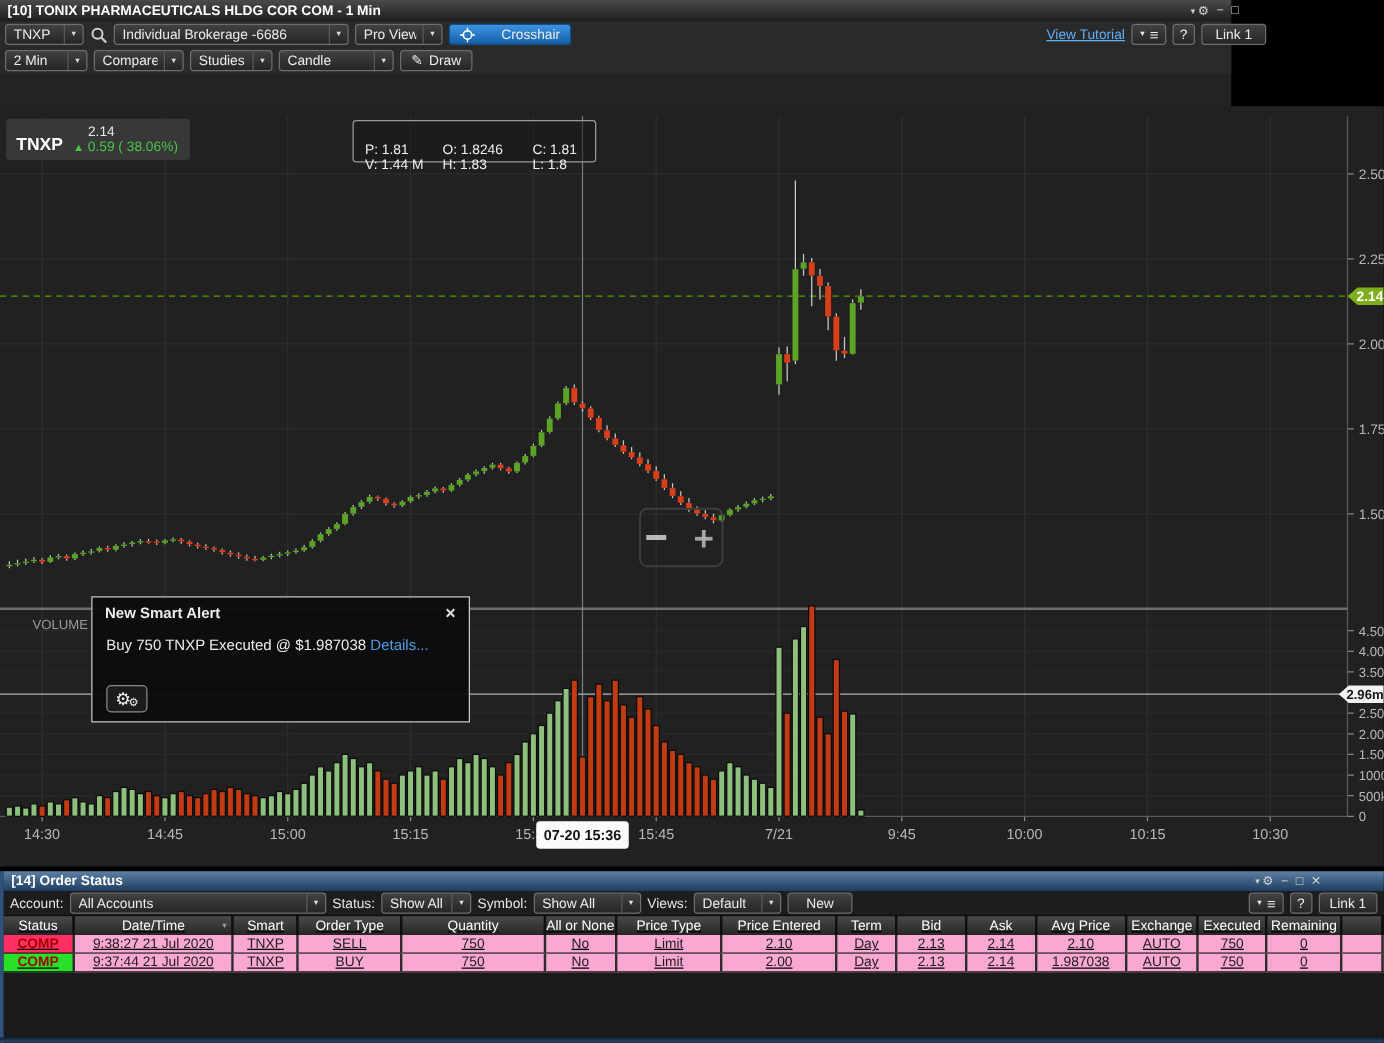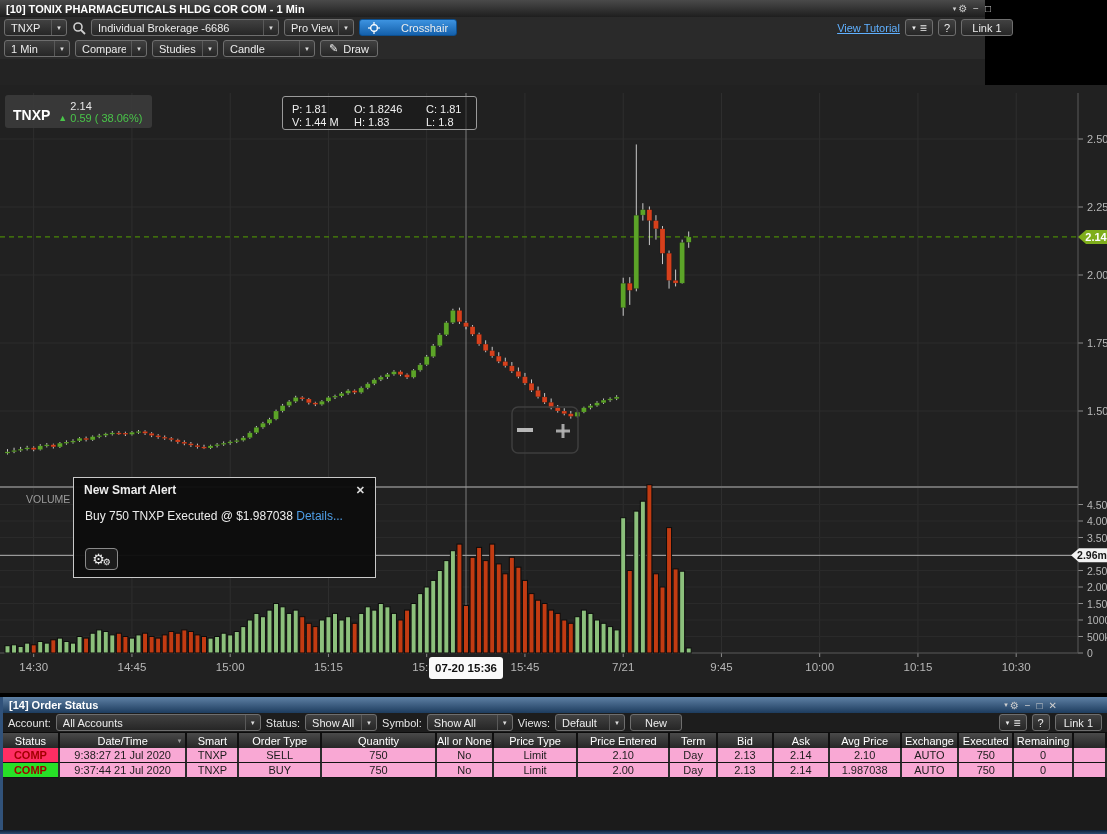--- a/index.html
+++ b/index.html
@@ -33,41 +33,41 @@
   #symbol-badge{position:absolute;left:5px;top:10px;height:33px;background:#3c3c3cd9;border-radius:3px;
     display:flex;align-items:center;padding:0 10px 0 8px;gap:8px;z-index:2;}
   #symbol-badge .sym{color:#fff;font-weight:bold;font-size:14px;align-self:flex-end;margin-bottom:5px;}
   #symbol-badge .col{display:flex;flex-direction:column;line-height:12px;font-size:11px;}
   #symbol-badge .last{color:#e8e8e8;margin-left:12px;}
   #symbol-badge .chg{color:#49c549;display:flex;align-items:center;gap:3px;}
   #symbol-badge .arrow{font-size:9px;}
   #ohlc-tooltip{position:absolute;left:282px;top:11px;width:195px;height:34px;border:1px solid #9a9a9a;
     border-radius:3px;background:rgba(25,25,25,.55);z-index:2;display:grid;
     grid-template-columns:62px 72px 55px;grid-template-rows:1fr 1fr;align-items:center;
-    padding:6px 2px 1px 9px;color:#f0f0f0;font-size:11px;}
+    padding:17px 2px 1px 9px;color:#f0f0f0;font-size:11px;}
   #alert-popup{position:absolute;left:73px;top:392px;width:303px;height:101px;background:rgba(12,12,12,.96);
     border:1px solid #c9c9c9;z-index:3;color:#ededed;}
   #alert-popup .ap-title{display:flex;align-items:center;padding:5px 8px 2px 10px;font-size:12px;font-weight:bold;}
   #alert-popup .ap-title .t{flex:1;}
   #alert-popup .ap-close{color:#dcdcdc;font-size:11px;cursor:pointer;padding:0 2px;}
   #alert-popup .ap-msg{padding:10px 10px 0 11px;font-size:12px;}
   #alert-popup .ap-link{color:#4f9fe8;cursor:pointer;}
   #alert-popup .ap-gear{position:absolute;left:11px;bottom:7px;width:33px;height:22px;border:1px solid #8a8a8a;
     border-radius:4px;background:#1c1c1c;display:flex;align-items:center;justify-content:center;color:#efefef;cursor:pointer;}
   #alert-popup .ap-gear .g1{font-size:14px;line-height:14px;}
   #alert-popup .ap-gear .g2{font-size:9px;line-height:9px;margin:6px 0 0 -2px;}
   
   #order-window{position:absolute;left:0;top:697px;width:1107px;height:137px;background:#1b1b1b;
     border-left:3px solid #31527a;}
   #order-window .titlebar{height:16px;background:linear-gradient(#5e80a4,#1d3c5e);font-size:11px;}
   #order-window .tb-icons{margin-right:46px;}
   #order-controls{height:20px;background:#1d1d1d;display:flex;align-items:center;padding:0 5px;gap:5px;
     color:#e6e6e6;font-size:11px;border-bottom:1px solid #0c0c0c;}
   #order-table{width:1104px;font-size:11px;}
-  .ot-row{display:flex;height:15px;}
+  .ot-row{display:flex;height:15px;text-decoration:underline;}
   .ot-hcell{background:linear-gradient(#4a4a4a,#262626);color:#fff;border-right:2px solid #0f0f0f;
     display:flex;align-items:center;justify-content:center;position:relative;cursor:pointer;}
   .ot-hcell .sort{position:absolute;right:3px;font-size:6px;color:#9a9a9a;}
   .ot-cell{background:#f9a8d4;color:#1c1c1c;border-right:2px solid #2d2d2d;border-bottom:1px solid #141414;
     display:flex;align-items:center;justify-content:center;white-space:nowrap;overflow:hidden;}
   .ot-status{font-weight:bold;}
   #order-filler{height:50px;background:#1b1b1b;}
   #bottom-strip{position:absolute;left:0;bottom:0;width:1107px;height:4px;background:linear-gradient(#0d1e33,#2c4d74);}
   svg text{font-family:"Liberation Sans", sans-serif;}
 </style>
@@ -125,21 +125,21 @@
     <div class="btn" style="padding:0 5px">
       <span>?</span>
     </div>
     <div class="btn" style="margin-right:-32px;width:52px">
       <span>Link 1</span>
     </div>
   </div>
 
   <div class="toolbar">
     <div class="combo" style="width:66px">
-      <span class="lbl">1 Min</span>
+      <span class="lbl">2 Min</span>
       <span class="dd">▼</span>
     </div>
     <div class="combo" style="width:72px">
       <span class="lbl">Compare</span>
       <span class="dd">▼</span>
     </div>
     <div class="combo" style="width:66px">
       <span class="lbl">Studies</span>
       <span class="dd">▼</span>
     </div>

